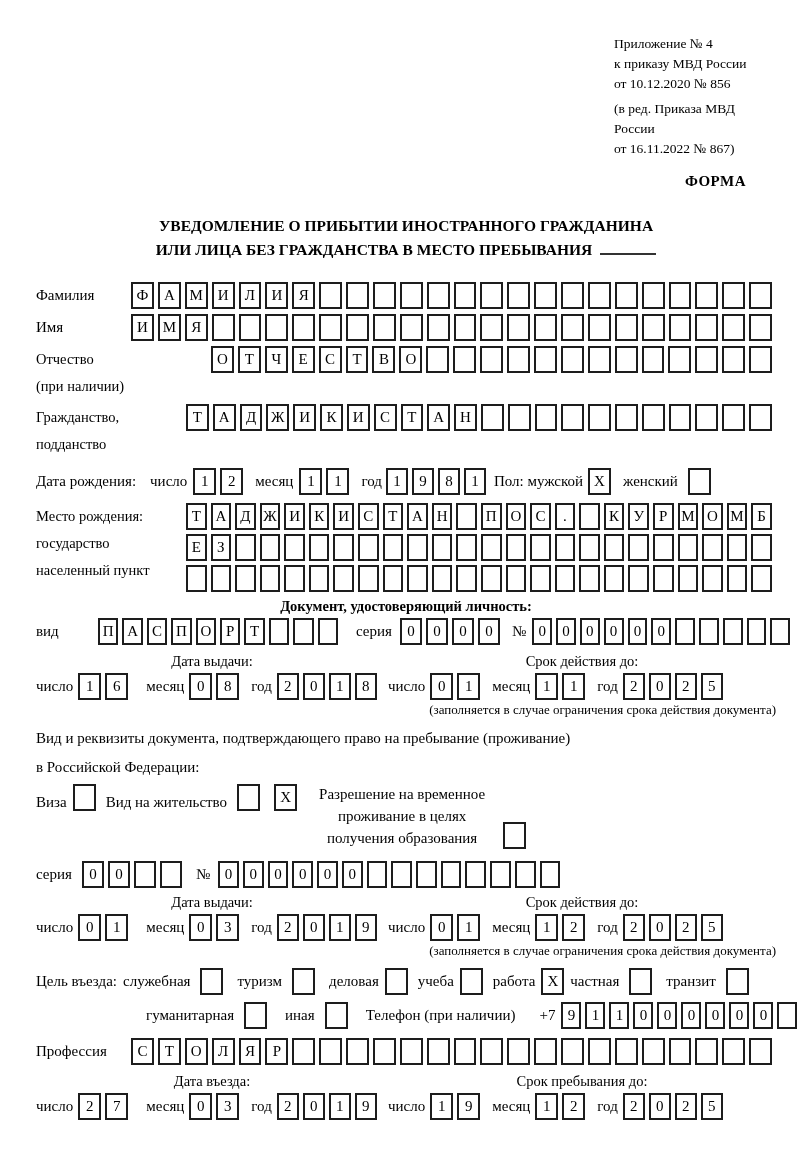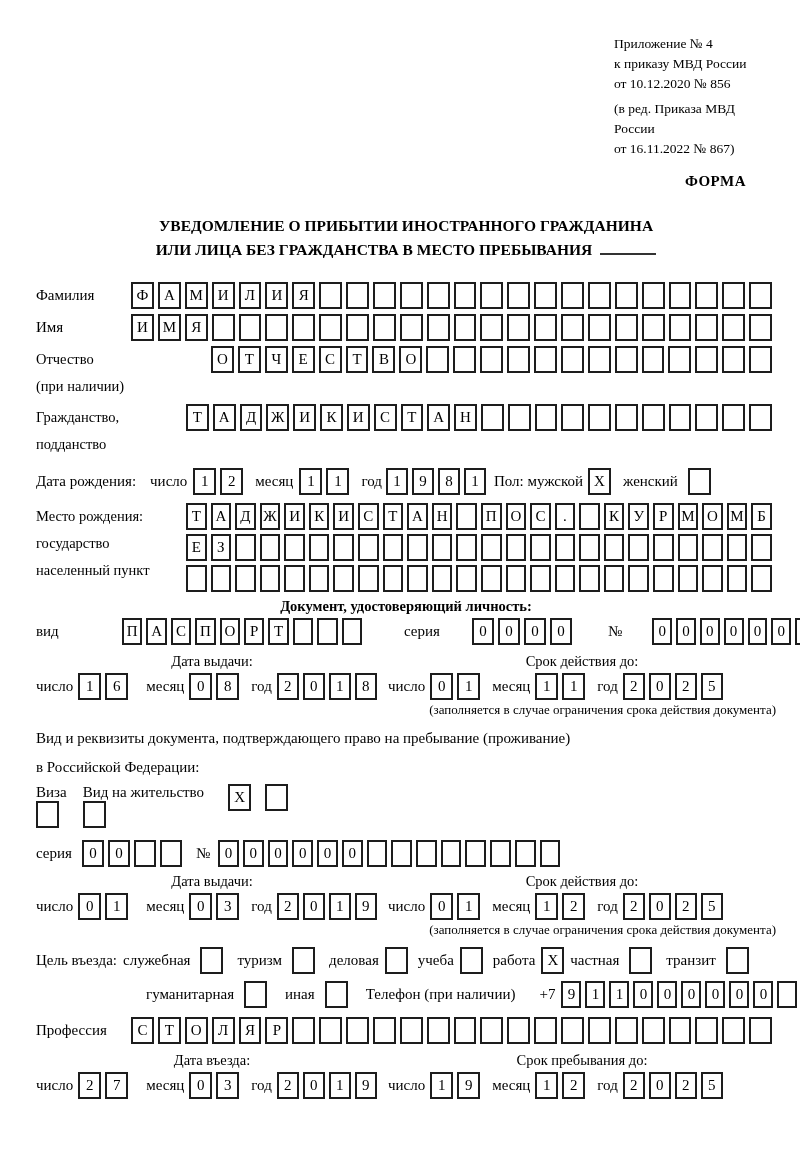--- a/index.html
+++ b/index.html
@@ -45,21 +45,21 @@
   .dates-row{display:flex;margin-top:8px;}
   .dcol{display:flex;flex-direction:column;}
   .dcol.left{width:352px;flex:none;}
   .dcol.right{flex:1;}
   .dhead{font-size:14.5px;text-align:center;margin-bottom:3px;}
   .dcells{display:flex;align-items:center;}
   .dlab{font-size:15px;flex:none;margin-right:5px;}
   .gap8{width:8px;flex:none;} .gap14{width:14px;flex:none;}
   
   .optrow{display:flex;align-items:flex-start;margin-top:8px;}
-  .opt{display:flex;align-items:flex-start;flex-direction:column;}
+  .opt{display:flex;align-items:flex-end;}
   .optlabel{font-size:15px;}
   .optlabel.wrap2{max-width:196px;text-align:center;line-height:1.45;}
   .optlabel.wrap3{max-width:182px;text-align:center;line-height:1.45;}
   .mr6{margin-right:6px;} .mr10{margin-right:10px;} .mr14{margin-right:14px;} .mr18{margin-right:18px;}
   .intro{font-size:15px;margin-top:12px;}
   .indent{margin-left:110px;}
 </style>
 </head>
 <body>
 
@@ -310,21 +310,21 @@
           <span class="cell"></span>
           <span class="cell"></span>
           <span class="cell"></span>
           <span class="cell"></span>
         </span>
     </span>
   </div>
 
   <div class="center-bold">Документ, удостоверяющий личность:</div>
 
-  <div class="frow" style="margin-top:3px;gap:24px;">
+  <div class="frow" style="margin-top:3px;">
     <span class="flabel" style="width:62px;">вид</span>
     <span class="cells wc10">
         <span class="cell">П</span>
         <span class="cell">А</span>
         <span class="cell">С</span>
         <span class="cell">П</span>
         <span class="cell">О</span>
         <span class="cell">Р</span>
         <span class="cell">Т</span>
         <span class="cell"></span>
@@ -415,20 +415,21 @@
       <span class="cbox"></span>
     </span>
     <span class="opt mr14">
       <span class="optlabel mr10">Вид на жительство</span>
       <span class="cbox"></span>
     </span>
     <span class="opt mr14">
       <span class="cbox">X</span>
     </span>
     <span class="opt">
+      <span class="optlabel wrap3 mr10">Разрешение на временное проживание в целях получения образования</span>
       <span class="cbox"></span>
     </span>
   </div>
 
   <div class="frow" style="margin-top:12px;">
     <span class="flabel" style="margin-right:10px;">серия</span>
     <span class="cells wc4">
         <span class="cell">0</span>
         <span class="cell">0</span>
         <span class="cell"></span>

